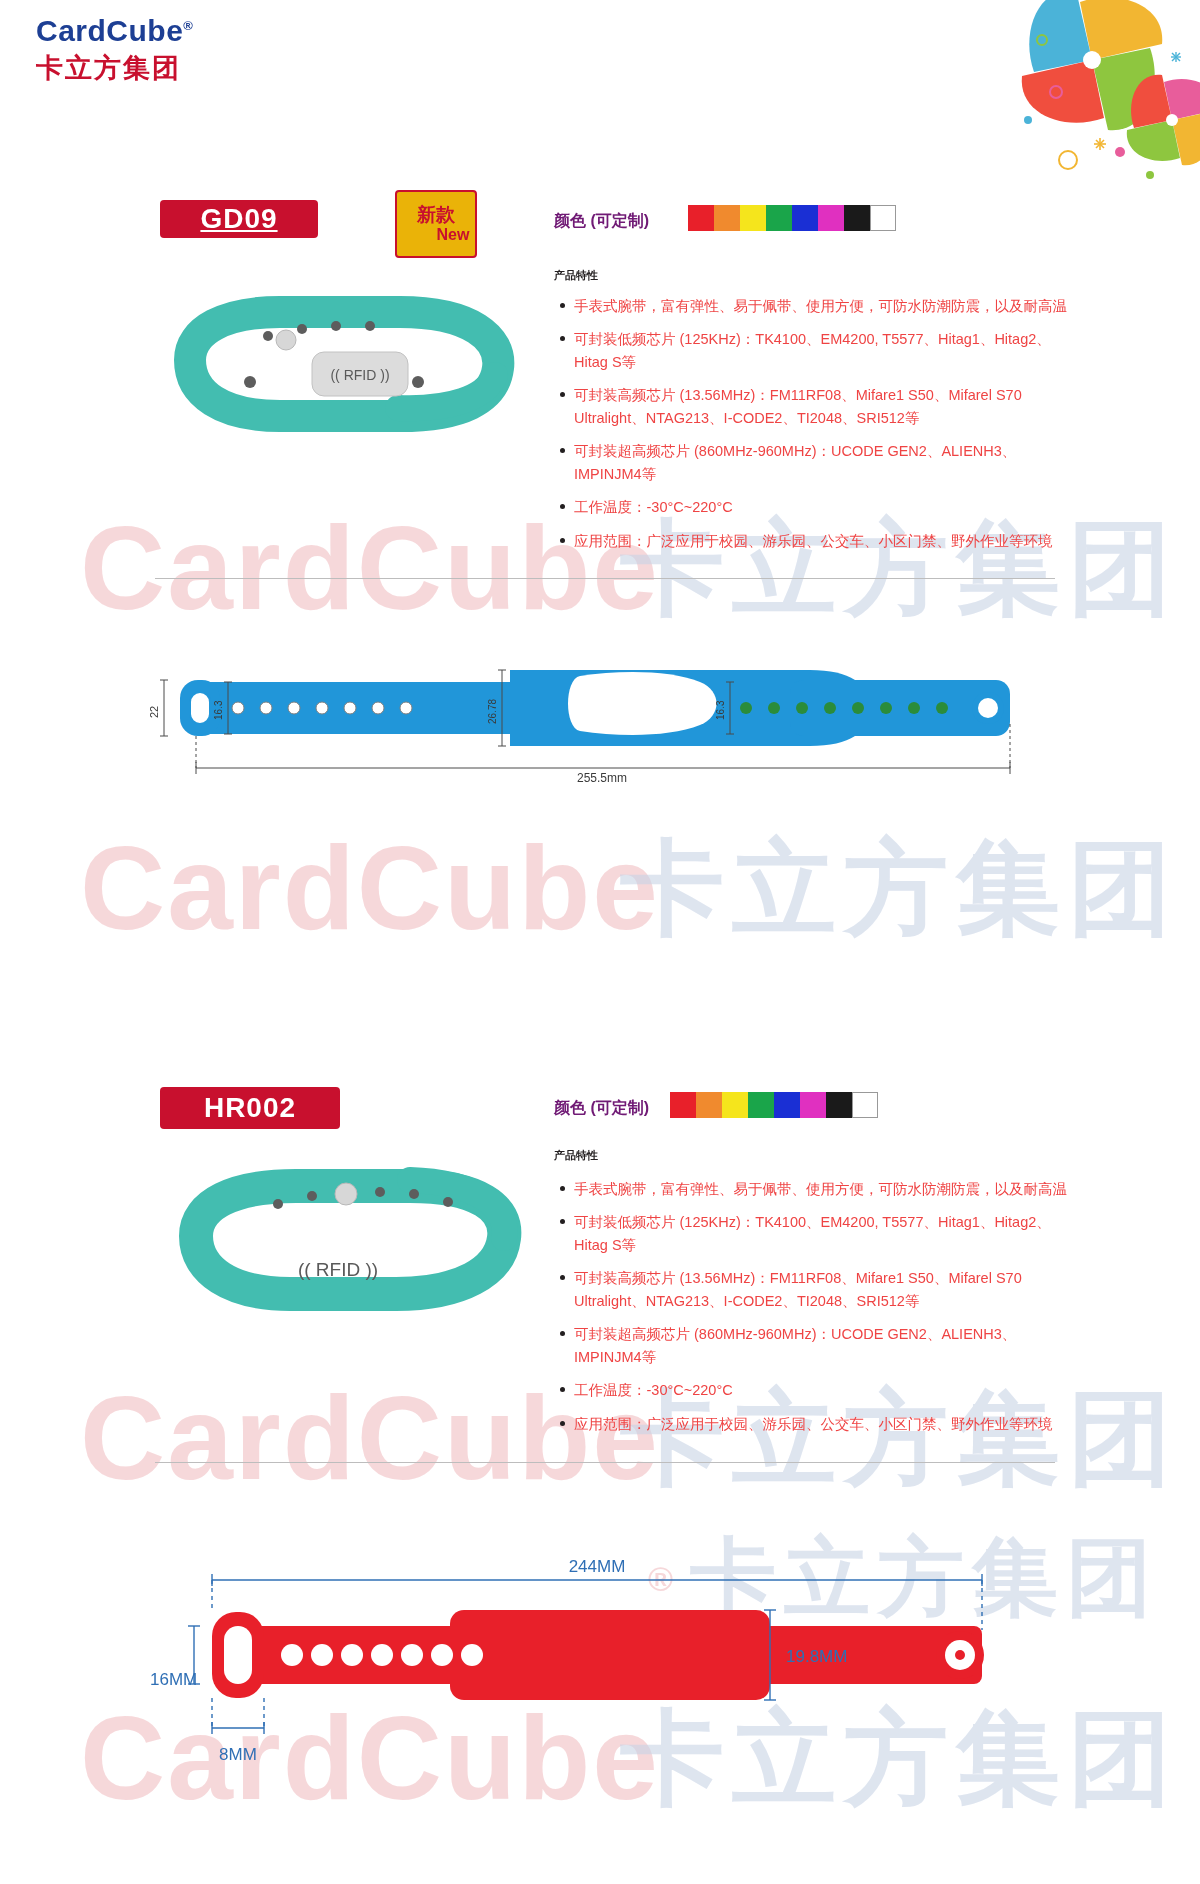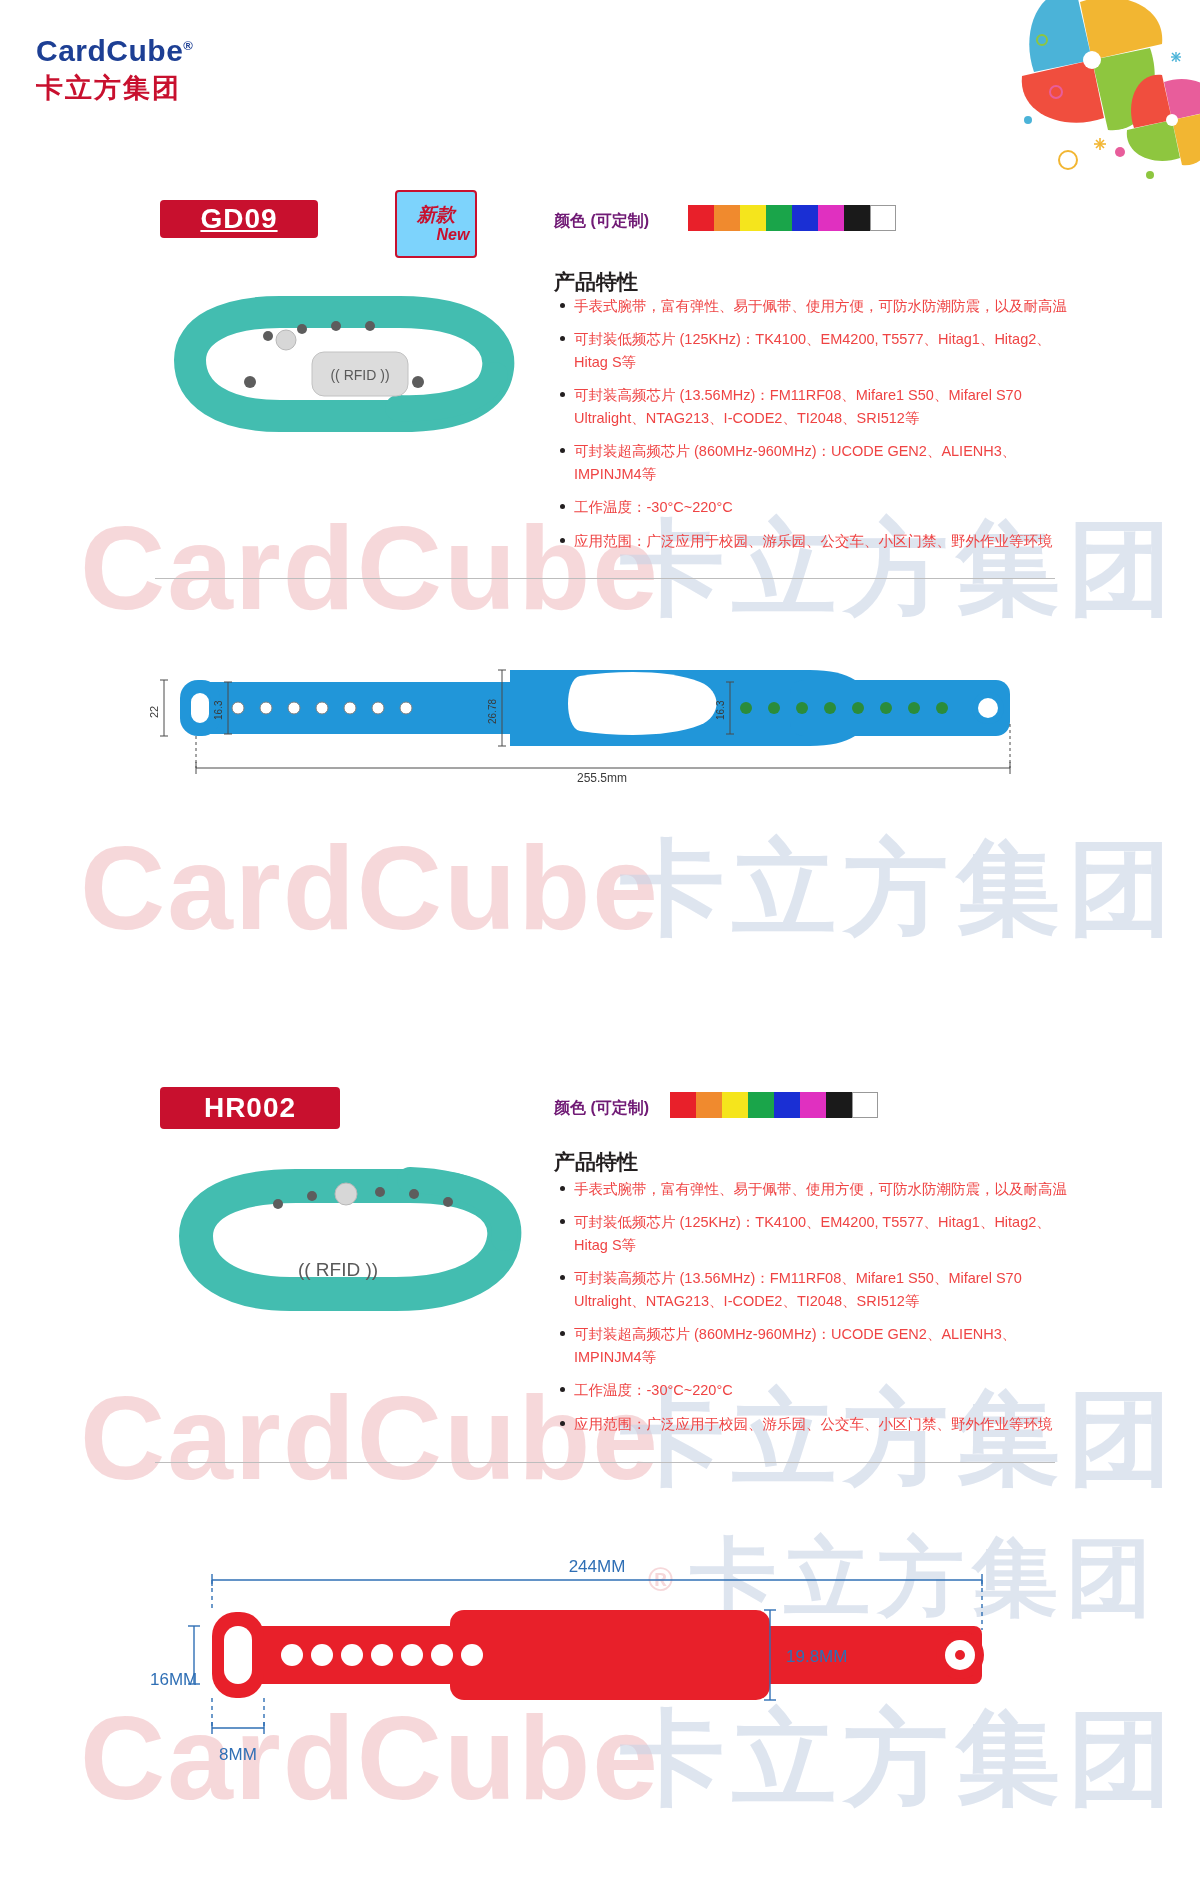--- a/index.html
+++ b/index.html
@@ -12,21 +12,21 @@
 
   
   .wm{
     position:absolute;pointer-events:none;user-select:none;
     font-weight:bold;white-space:nowrap;
   }
   .wm-red{color:#f0b9bd;opacity:.55;}
   .wm-blue{color:#c9d4e6;opacity:.6;}
 
   
-  .logo{position:absolute;left:36px;top:34px;}
+  .logo{position:absolute;left:36px;top:14px;}
   .logo .l1{
     font-size:30px;font-weight:bold;color:#1d3f94;letter-spacing:.5px;
     font-family:"Liberation Sans",sans-serif;
   }
   .logo .l1 sup{font-size:13px;vertical-align:super;}
   .logo .l2{
     font-size:27px;font-weight:bold;color:#c8102e;letter-spacing:2px;margin-top:2px;
   }
 
   
@@ -35,33 +35,32 @@
   
   .tag{
     position:absolute;background:#c8102e;color:#fff;font-size:28px;font-weight:bold;
     letter-spacing:1px;text-align:center;border-radius:4px;
     display:flex;align-items:center;justify-content:center;
   }
   .newbadge{
     position:absolute;width:78px;height:64px;border:2px solid #c8102e;border-radius:4px;
     color:#c8102e;font-weight:bold;text-align:center;line-height:1.1;
     display:flex;flex-direction:column;align-items:center;justify-content:center;
-    background:#7dd3fc;
-    font-style:italic;
+    background:#eab308;
   }
   .newbadge .cn{font-size:19px;}
   .newbadge .en{font-size:16px;margin-left:34px;}
 
   .colorlabel{
     position:absolute;font-size:16px;font-weight:bold;color:#701a75;
   }
   .swatches{position:absolute;display:flex;}
   .swatches span{width:26px;height:26px;display:block;}
 
-  .feattitle{position:absolute;font-size:21px;font-weight:bold;color:#231f20;}
+  .feattitle{position:absolute;font-size:11px;font-weight:bold;color:#231f20;}
 
   ul.feats{
     position:absolute;margin:0;padding:0;list-style:none;
   }
   ul.feats li{
     position:relative;padding-left:16px;margin-bottom:11px;
     font-size:14.5px;line-height:1.55;color:#ef4444;
   }
   ul.feats li::before{
     content:"";position:absolute;left:2px;top:8px;width:5px;height:5px;

